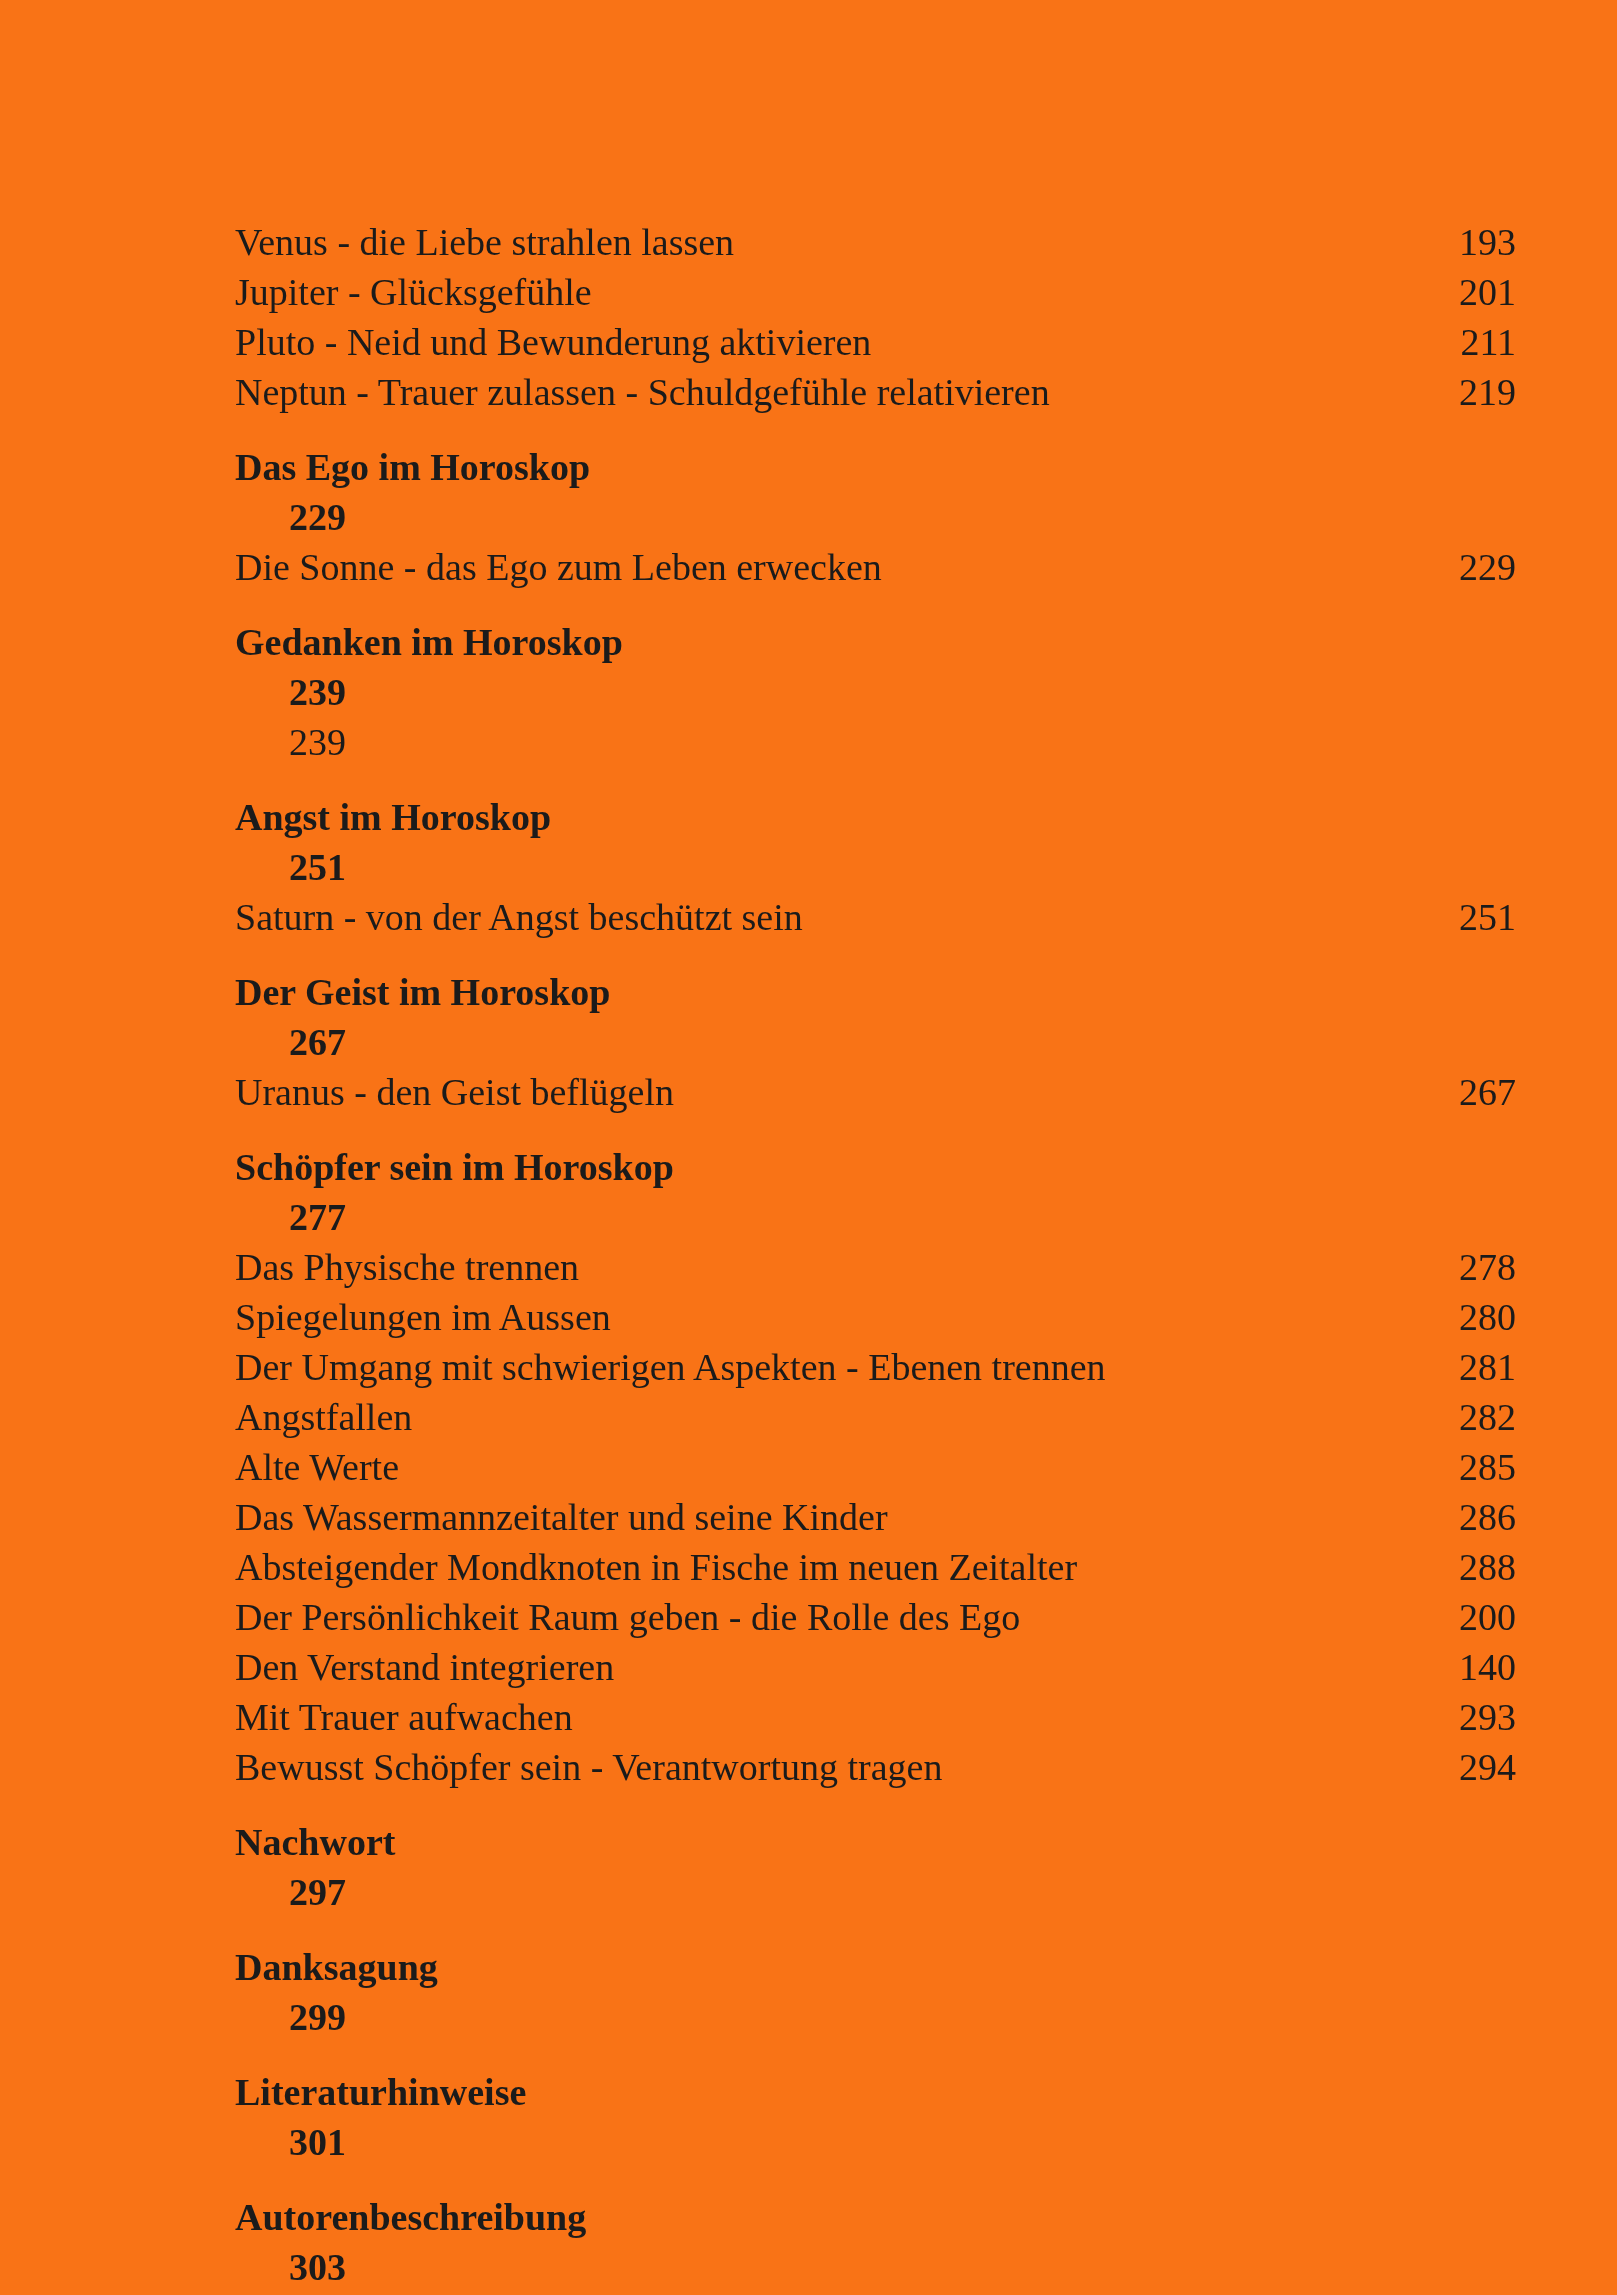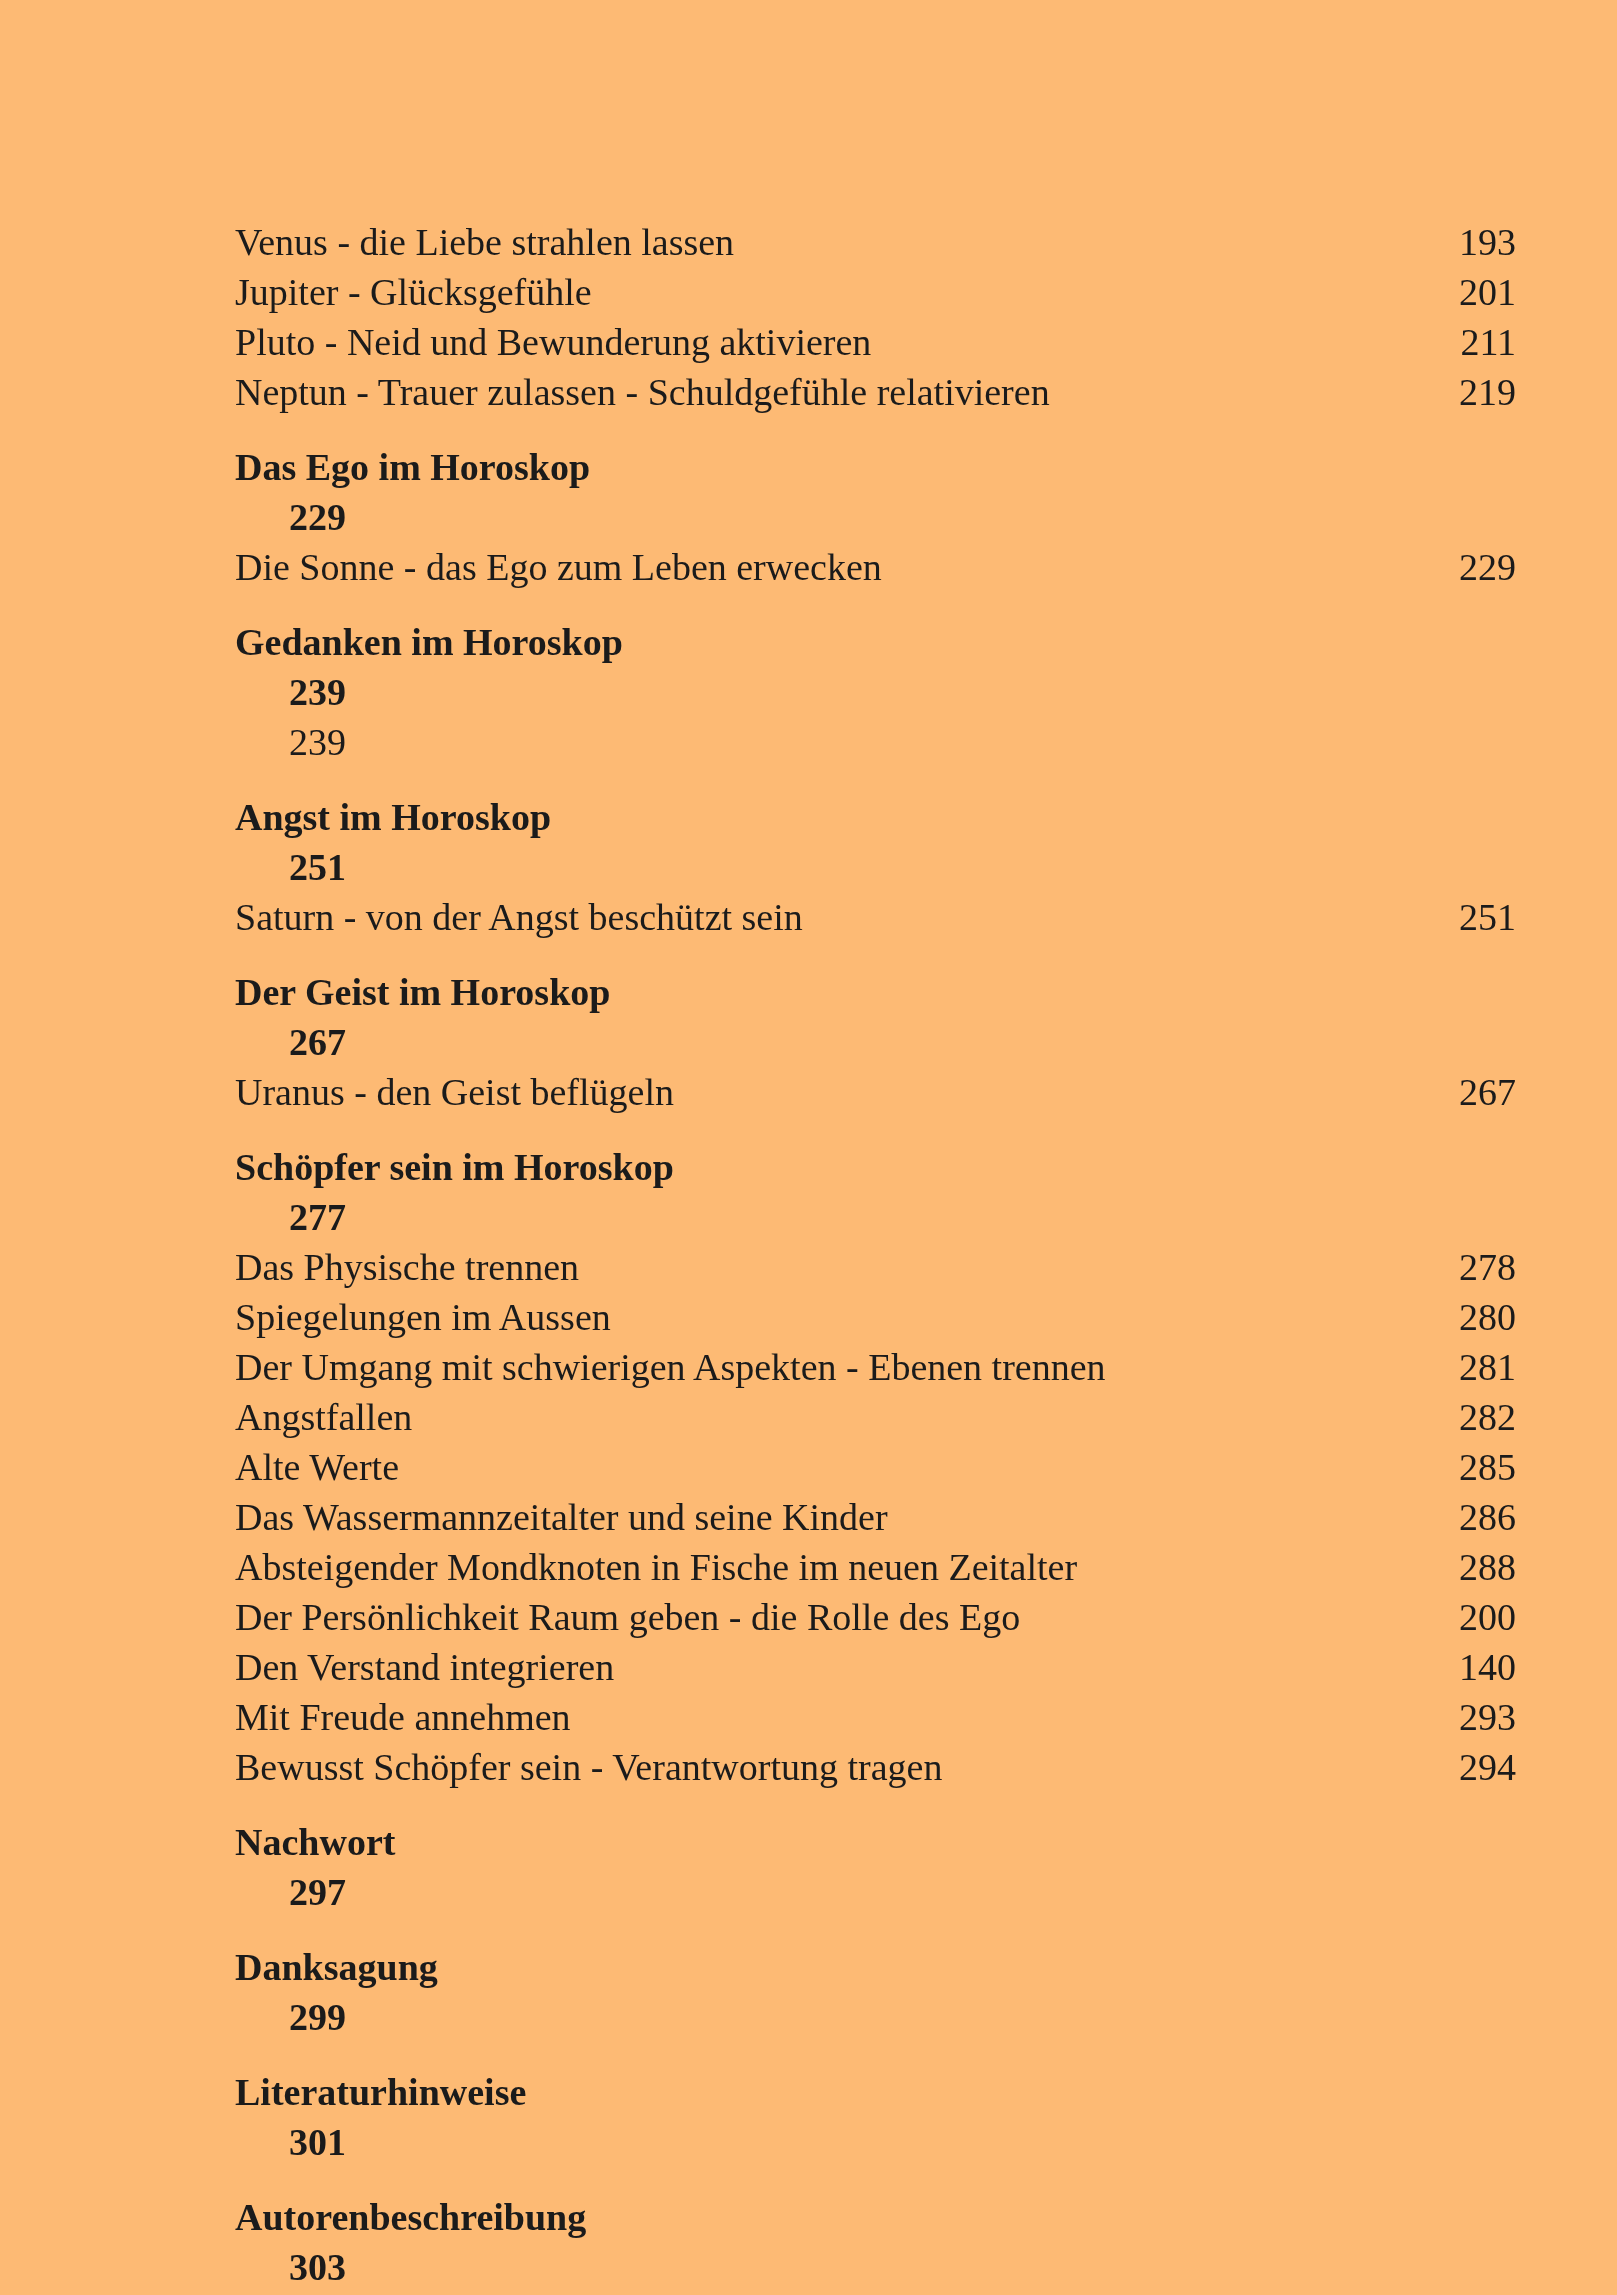--- a/index.html
+++ b/index.html
@@ -10,21 +10,21 @@
     width: 1618px;
     height: 2295px;
     background: #ffffff;
     font-family: "Liberation Serif", "DejaVu Serif", serif;
     color: #1b1b1b;
     position: relative;
   }
   .page {
     position: absolute;
     inset: 0;
-    background: #fdba74;
+    background: #f97316;
   }
   .toc {
     position: absolute;
     left: 235px;
     top: 217px;
     width: 1281px;
   }
   .toc-section {
     margin-top: 25px;
   }
@@ -148,21 +148,21 @@
         </div>
         <div class="toc-row">
           <span class="toc-label">Der Persönlichkeit Raum geben - die Rolle des Ego</span>
           <span class="toc-page">200</span>
         </div>
         <div class="toc-row">
           <span class="toc-label">Den Verstand integrieren</span>
           <span class="toc-page">140</span>
         </div>
         <div class="toc-row">
-          <span class="toc-label">Mit Freude annehmen</span>
+          <span class="toc-label">Mit Trauer aufwachen</span>
           <span class="toc-page">293</span>
         </div>
         <div class="toc-row">
           <span class="toc-label">Bewusst Schöpfer sein - Verantwortung tragen</span>
           <span class="toc-page">294</span>
         </div>
       </div>
       <div class="toc-section">
         <div class="toc-row bold">
           <span class="toc-label">Nachwort</span>

